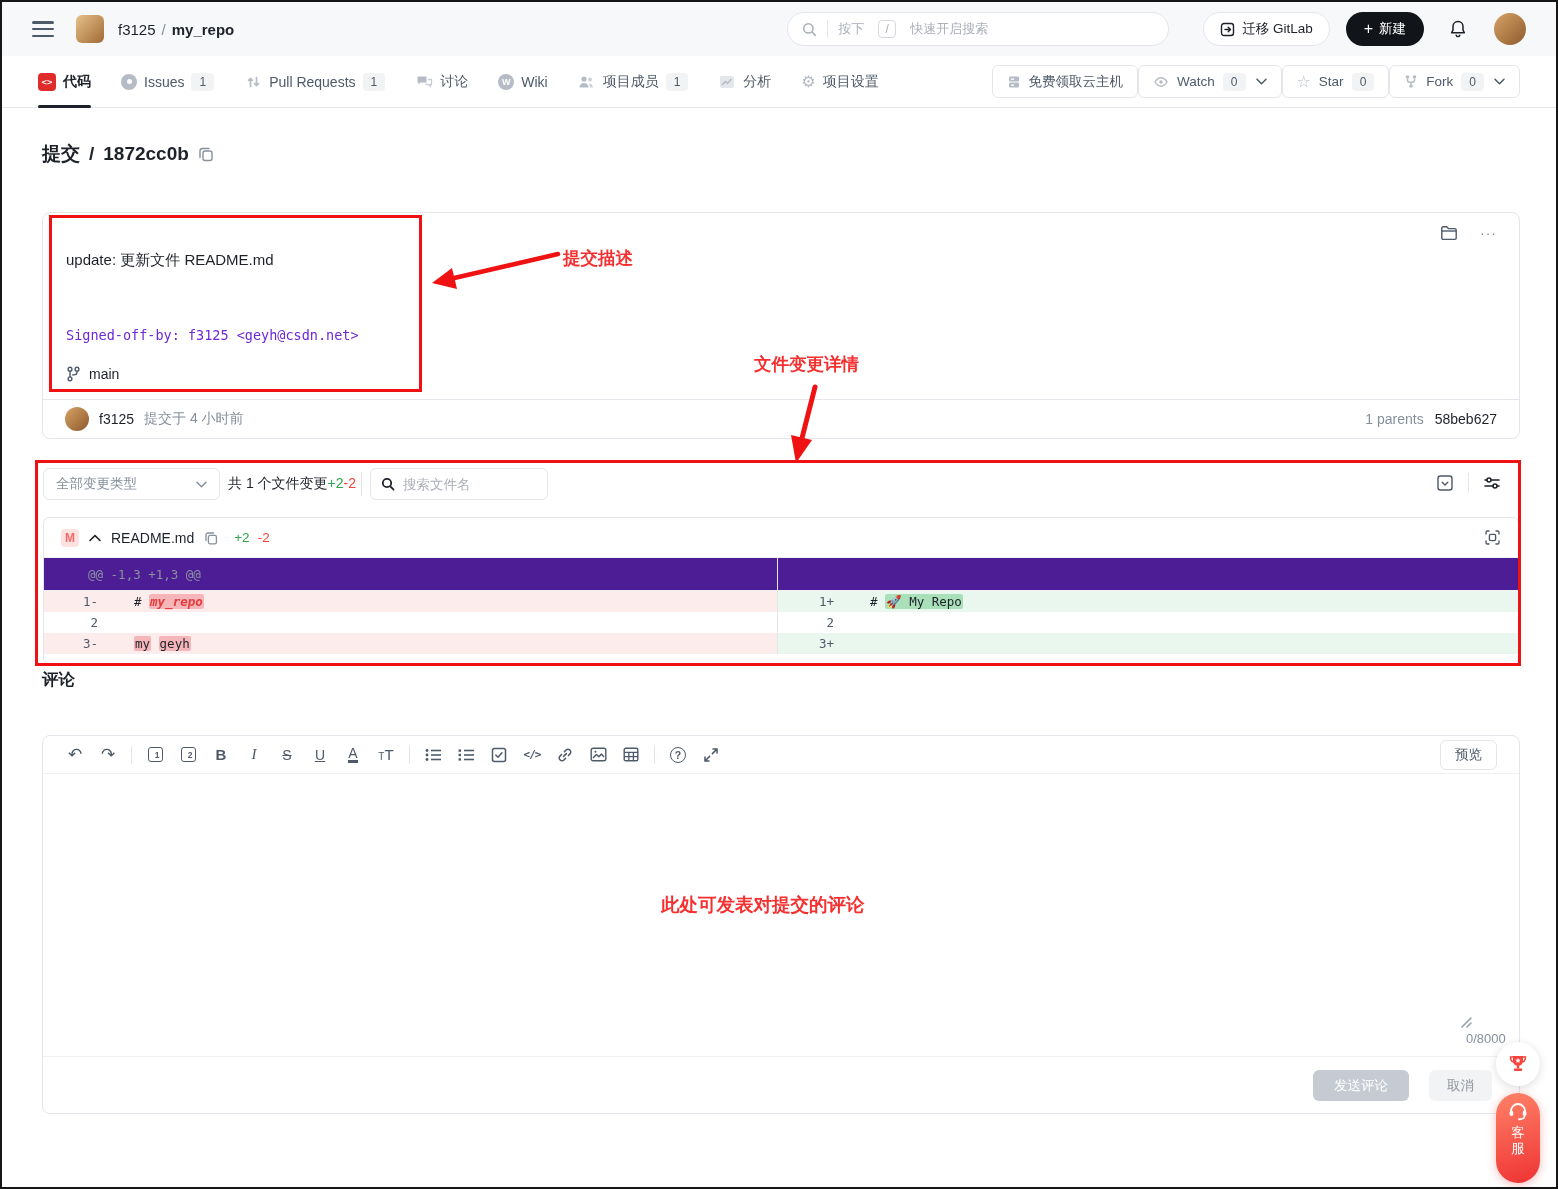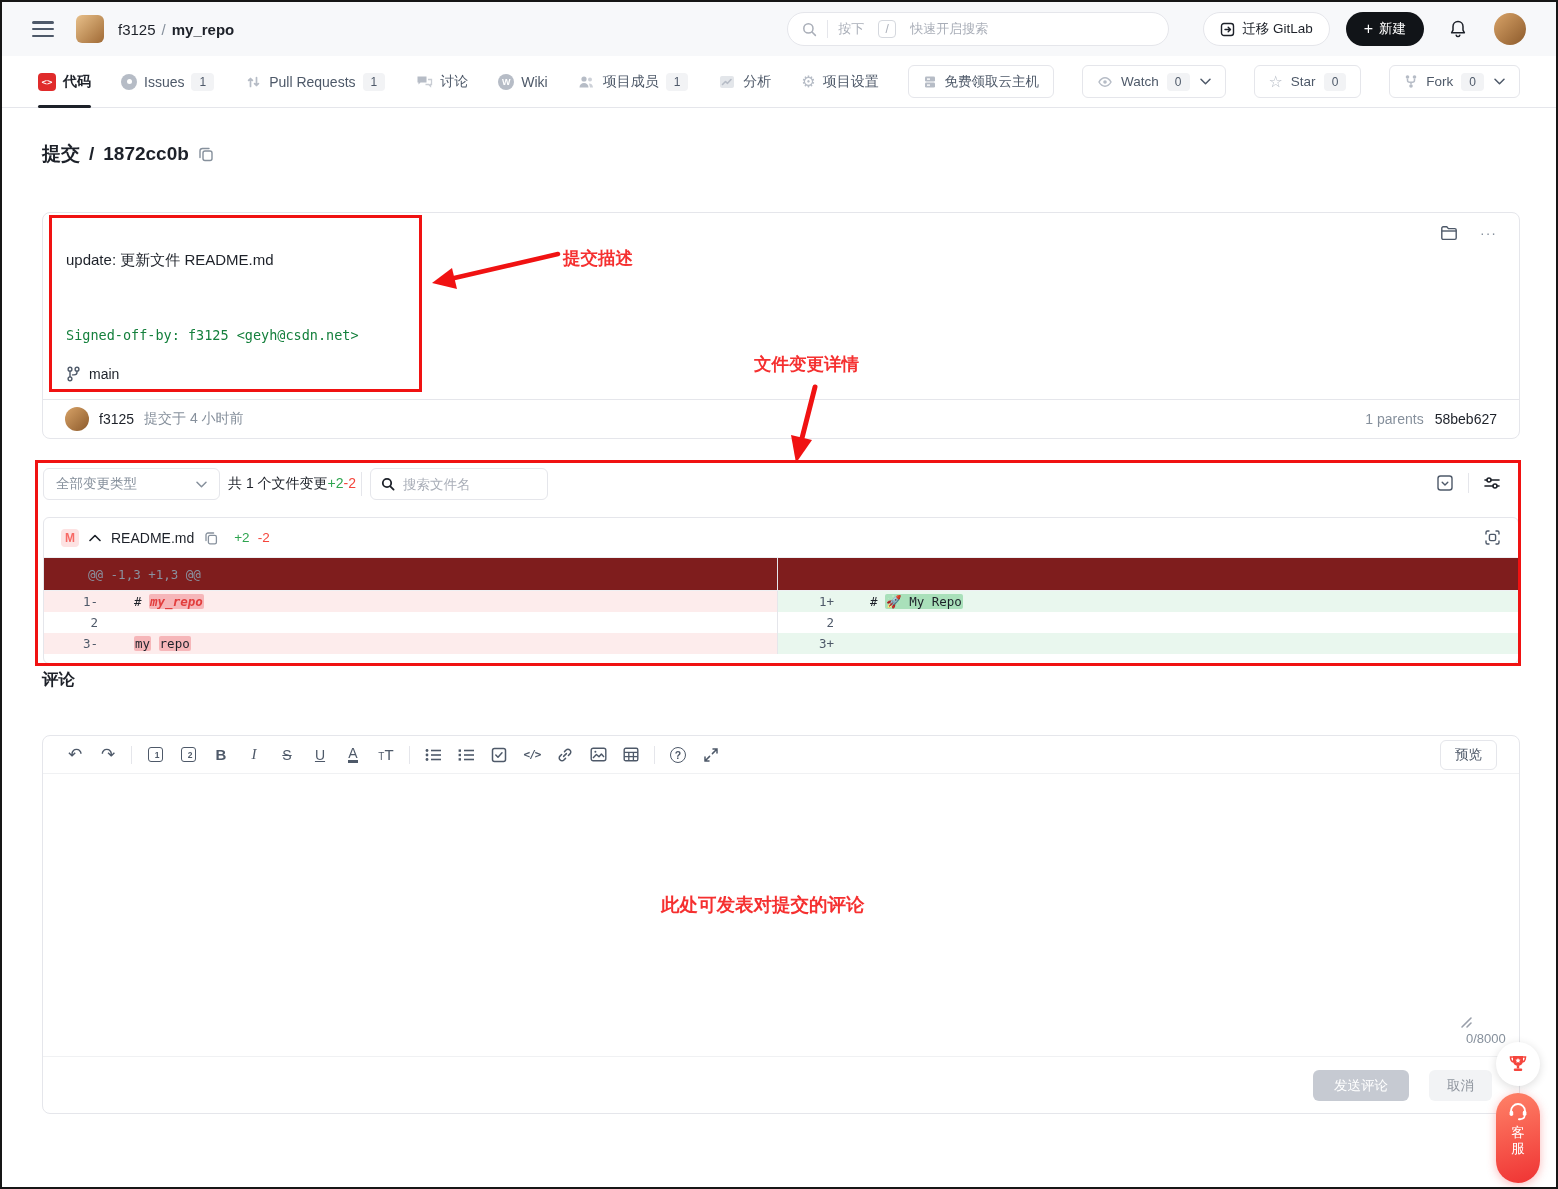--- a/index.html
+++ b/index.html
@@ -28,31 +28,31 @@
   .tab.active { color:#1d2129; font-weight:bold; }
   .tab.active:after { content:""; position:absolute; left:0; right:0; bottom:-1px; height:3px; background:#1d2129; border-radius:2px; }
   .badge { background:#f2f3f5; color:#4e5969; font-size:12px; border-radius:4px; padding:1px 8px; line-height:16px; }
   .ticon { width:18px; height:18px; display:inline-flex; align-items:center; justify-content:center; }
   .logo-code { width:18px; height:18px; border-radius:4px; background:#e02b2b; color:#fff; font-size:9px; font-weight:bold; display:inline-flex; align-items:center; justify-content:center; font-family:"DejaVu Sans Mono",monospace; }
   .circ-icon { width:16px; height:16px; border-radius:50%; background:#b6bcc6; color:#fff; font-size:9px; font-weight:bold; display:inline-flex; align-items:center; justify-content:center; }
   .circ-icon .dot { width:5px; height:5px; border-radius:50%; background:#fff; }
   .gear { font-size:16px; color:#b6bcc6; line-height:1; }
   .tab-btn { height:33px; border:1px solid #e5e6eb; border-radius:6px; background:#fff; display:flex; align-items:center; gap:8px; padding:0 14px; font-size:13.5px; color:#4e5969; cursor:pointer; white-space:nowrap; }
   .tab-btn .chev { display:flex; margin-left:2px; }
-  .grp { display:flex; align-items:center; gap:28px; margin-left:auto; margin-right:0; }
+  .grp { display:flex; align-items:center; gap:0; margin-left:auto; margin-right:0; }
   .star-glyph { font-size:16px; color:#b6bcc6; line-height:1; }
 
   
   .page-title { position:absolute; left:40px; top:139px; display:flex; align-items:center; gap:9px; font-size:19px; font-weight:bold; color:#1d2129; }
   .icon-btn { display:inline-flex; cursor:pointer; }
 
   
   .commit-card { position:absolute; left:40px; top:210px; width:1478px; height:227px; border:1px solid #e5e6eb; border-radius:8px; background:#fff; }
   .commit-msg { position:absolute; left:23px; top:38px; font-size:15px; color:#1d2129; }
-  .signoff { position:absolute; left:23px; top:114px; font-family:"DejaVu Sans Mono","Liberation Mono",monospace; font-size:13.5px; color:#15803d; }
+  .signoff { position:absolute; left:23px; top:114px; font-family:"DejaVu Sans Mono","Liberation Mono",monospace; font-size:13.5px; color:#6d28d9; }
   .branch-row { position:absolute; left:23px; top:153px; display:flex; align-items:center; gap:8px; font-size:14px; color:#1d2129; }
   .card-actions { position:absolute; right:22px; top:12px; display:flex; align-items:center; gap:22px; color:#4e5969; }
   .ellipsis { color:#86909c; font-size:14px; letter-spacing:1px; cursor:pointer; }
   .commit-meta { position:absolute; left:0; right:0; bottom:0; height:39px; border-top:1px solid #e5e6eb; display:flex; align-items:center; padding:0 22px; gap:10px; }
   .avatar-mini { width:24px; height:24px; border-radius:50%; background:linear-gradient(135deg,#d8a368,#8c5a2b); }
   .meta-author { font-size:14px; color:#1d2129; font-weight:500; }
   .meta-time { font-size:14px; color:#86909c; }
   .meta-right { margin-left:auto; display:flex; gap:11px; align-items:center; }
   .parents { color:#86909c; font-size:14px; }
   .sha { color:#1d2129; font-size:14px; font-weight:500; cursor:pointer; }
@@ -70,21 +70,21 @@
   .file-search input::placeholder { color:#a9aeb8; }
   .chg-actions { position:absolute; right:18px; top:9px; display:flex; align-items:center; gap:14px; color:#4e5969; }
   .chg-actions .sep { width:1px; height:20px; background:#e5e6eb; }
 
   .file-card { position:absolute; left:0; top:53px; width:1476px; height:147px; border:1px solid #e5e6eb; border-radius:6px; background:#fff; overflow:hidden; }
   .file-head { height:40px; display:flex; align-items:center; padding:0 17px; gap:10px; border-bottom:1px solid #eef0f3; }
   .mbadge { width:18px; height:18px; border-radius:4px; background:#fde2e2; color:#f76965; font-size:12px; font-weight:bold; display:flex; align-items:center; justify-content:center; }
   .fname { font-size:14px; color:#1d2129; }
   .fstat { display:flex; gap:8px; font-size:13.5px; font-weight:bold; margin-left:6px; }
   .file-head .right { margin-left:auto; color:#4e5969; display:flex; }
-  .hunk { height:33px; display:flex; background:#7f1d1d; border-bottom:1px solid #eef0f3; }
+  .hunk { height:33px; display:flex; background:#4c1d95; border-bottom:1px solid #eef0f3; }
   .hunk .half { display:flex; align-items:center; }
   .hunk .half.l { width:734px; padding-left:44px; border-right:1px solid #e5e6eb; }
   .hunk-txt { font-family:"DejaVu Sans Mono","Liberation Mono",monospace; font-size:12.5px; color:#8a919f; }
   .drow { height:21px; display:flex; font-family:"DejaVu Sans Mono","Liberation Mono",monospace; font-size:12.5px; }
   .half-l { width:734px; display:flex; border-right:1px solid #e5e6eb; }
   .half-r { flex:1; display:flex; }
   .gut { width:62px; text-align:right; padding-right:8px; color:#4e5969; line-height:21px; flex:none; }
   .half-r .gut { width:64px; }
   .code { line-height:21px; white-space:pre; color:#1d2129;margin-left:28px; }
   .bg-del { background:#fdecec; }
@@ -437,21 +437,21 @@
         </div>
         <div class="half-r">
           <span class="gut">2</span>
           <span class="code"></span>
         </div>
       </div>
 
       <div class="drow">
         <div class="half-l bg-del">
           <span class="gut">3-</span>
-          <span class="code"><span class="hl-del">my</span><span> </span><span class="hl-del">repo</span></span>
+          <span class="code"><span class="hl-del">my</span><span> </span><span class="hl-del">geyh</span></span>
         </div>
         <div class="half-r bg-add">
           <span class="gut">3+</span>
         </div>
       </div>
     </div>
   </section>
 
   <h2 class="comments-h">评论</h2>
 

